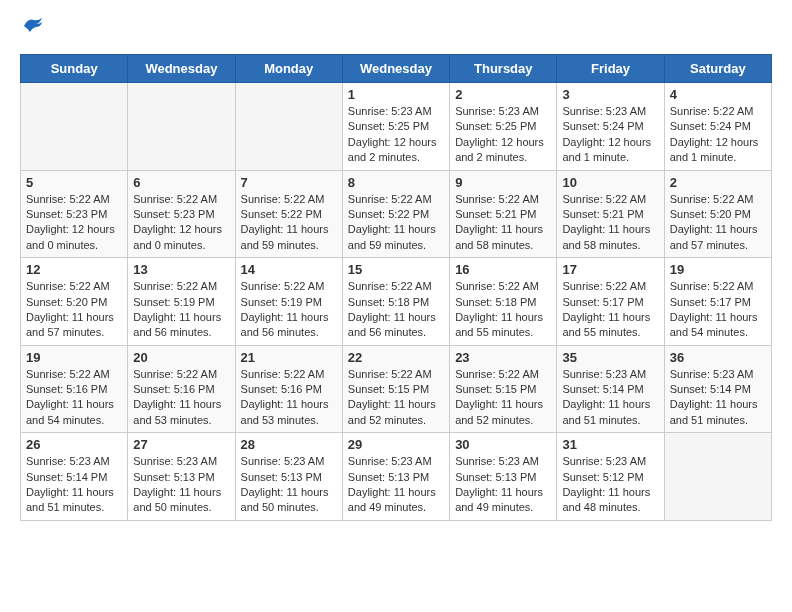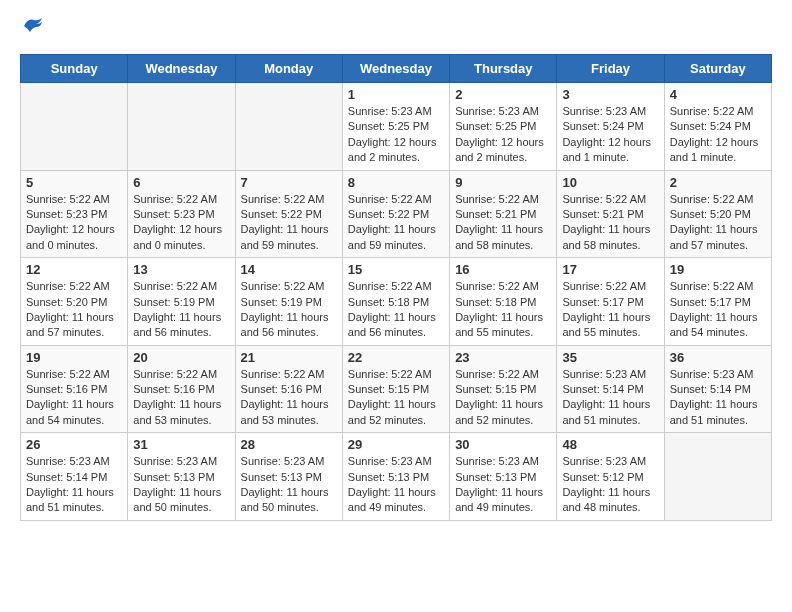--- a/index.html
+++ b/index.html
@@ -315,49 +315,49 @@
       </tr>
       <tr>
         <td>
           <span class="day-number">26</span>
           <div class="day-info" style="white-space: pre-line;">Sunrise: 5:23 AM
 Sunset: 5:14 PM
 Daylight: 11 hours
 and 51 minutes.</div>
         </td>
         <td>
+          <span class="day-number">27</span>
+          <div class="day-info" style="white-space: pre-line;">Sunrise: 5:23 AM
+Sunset: 5:13 PM
+Daylight: 11 hours
+and 50 minutes.</div>
+        </td>
+        <td>
+          <span class="day-number">28</span>
+          <div class="day-info" style="white-space: pre-line;">Sunrise: 5:23 AM
+Sunset: 5:13 PM
+Daylight: 11 hours
+and 50 minutes.</div>
+        </td>
+        <td>
+          <span class="day-number">29</span>
+          <div class="day-info" style="white-space: pre-line;">Sunrise: 5:23 AM
+Sunset: 5:13 PM
+Daylight: 11 hours
+and 49 minutes.</div>
+        </td>
+        <td>
+          <span class="day-number">30</span>
+          <div class="day-info" style="white-space: pre-line;">Sunrise: 5:23 AM
+Sunset: 5:13 PM
+Daylight: 11 hours
+and 49 minutes.</div>
+        </td>
+        <td>
           <span class="day-number">31</span>
-          <div class="day-info" style="white-space: pre-line;">Sunrise: 5:23 AM
-Sunset: 5:13 PM
-Daylight: 11 hours
-and 50 minutes.</div>
-        </td>
-        <td>
-          <span class="day-number">28</span>
-          <div class="day-info" style="white-space: pre-line;">Sunrise: 5:23 AM
-Sunset: 5:13 PM
-Daylight: 11 hours
-and 50 minutes.</div>
-        </td>
-        <td>
-          <span class="day-number">29</span>
-          <div class="day-info" style="white-space: pre-line;">Sunrise: 5:23 AM
-Sunset: 5:13 PM
-Daylight: 11 hours
-and 49 minutes.</div>
-        </td>
-        <td>
-          <span class="day-number">30</span>
-          <div class="day-info" style="white-space: pre-line;">Sunrise: 5:23 AM
-Sunset: 5:13 PM
-Daylight: 11 hours
-and 49 minutes.</div>
-        </td>
-        <td>
-          <span class="day-number">48</span>
           <div class="day-info" style="white-space: pre-line;">Sunrise: 5:23 AM
 Sunset: 5:12 PM
 Daylight: 11 hours
 and 48 minutes.</div>
         </td>
         <td class="empty-cell"></td>
       </tr>
     </tbody>
 </table>
 

